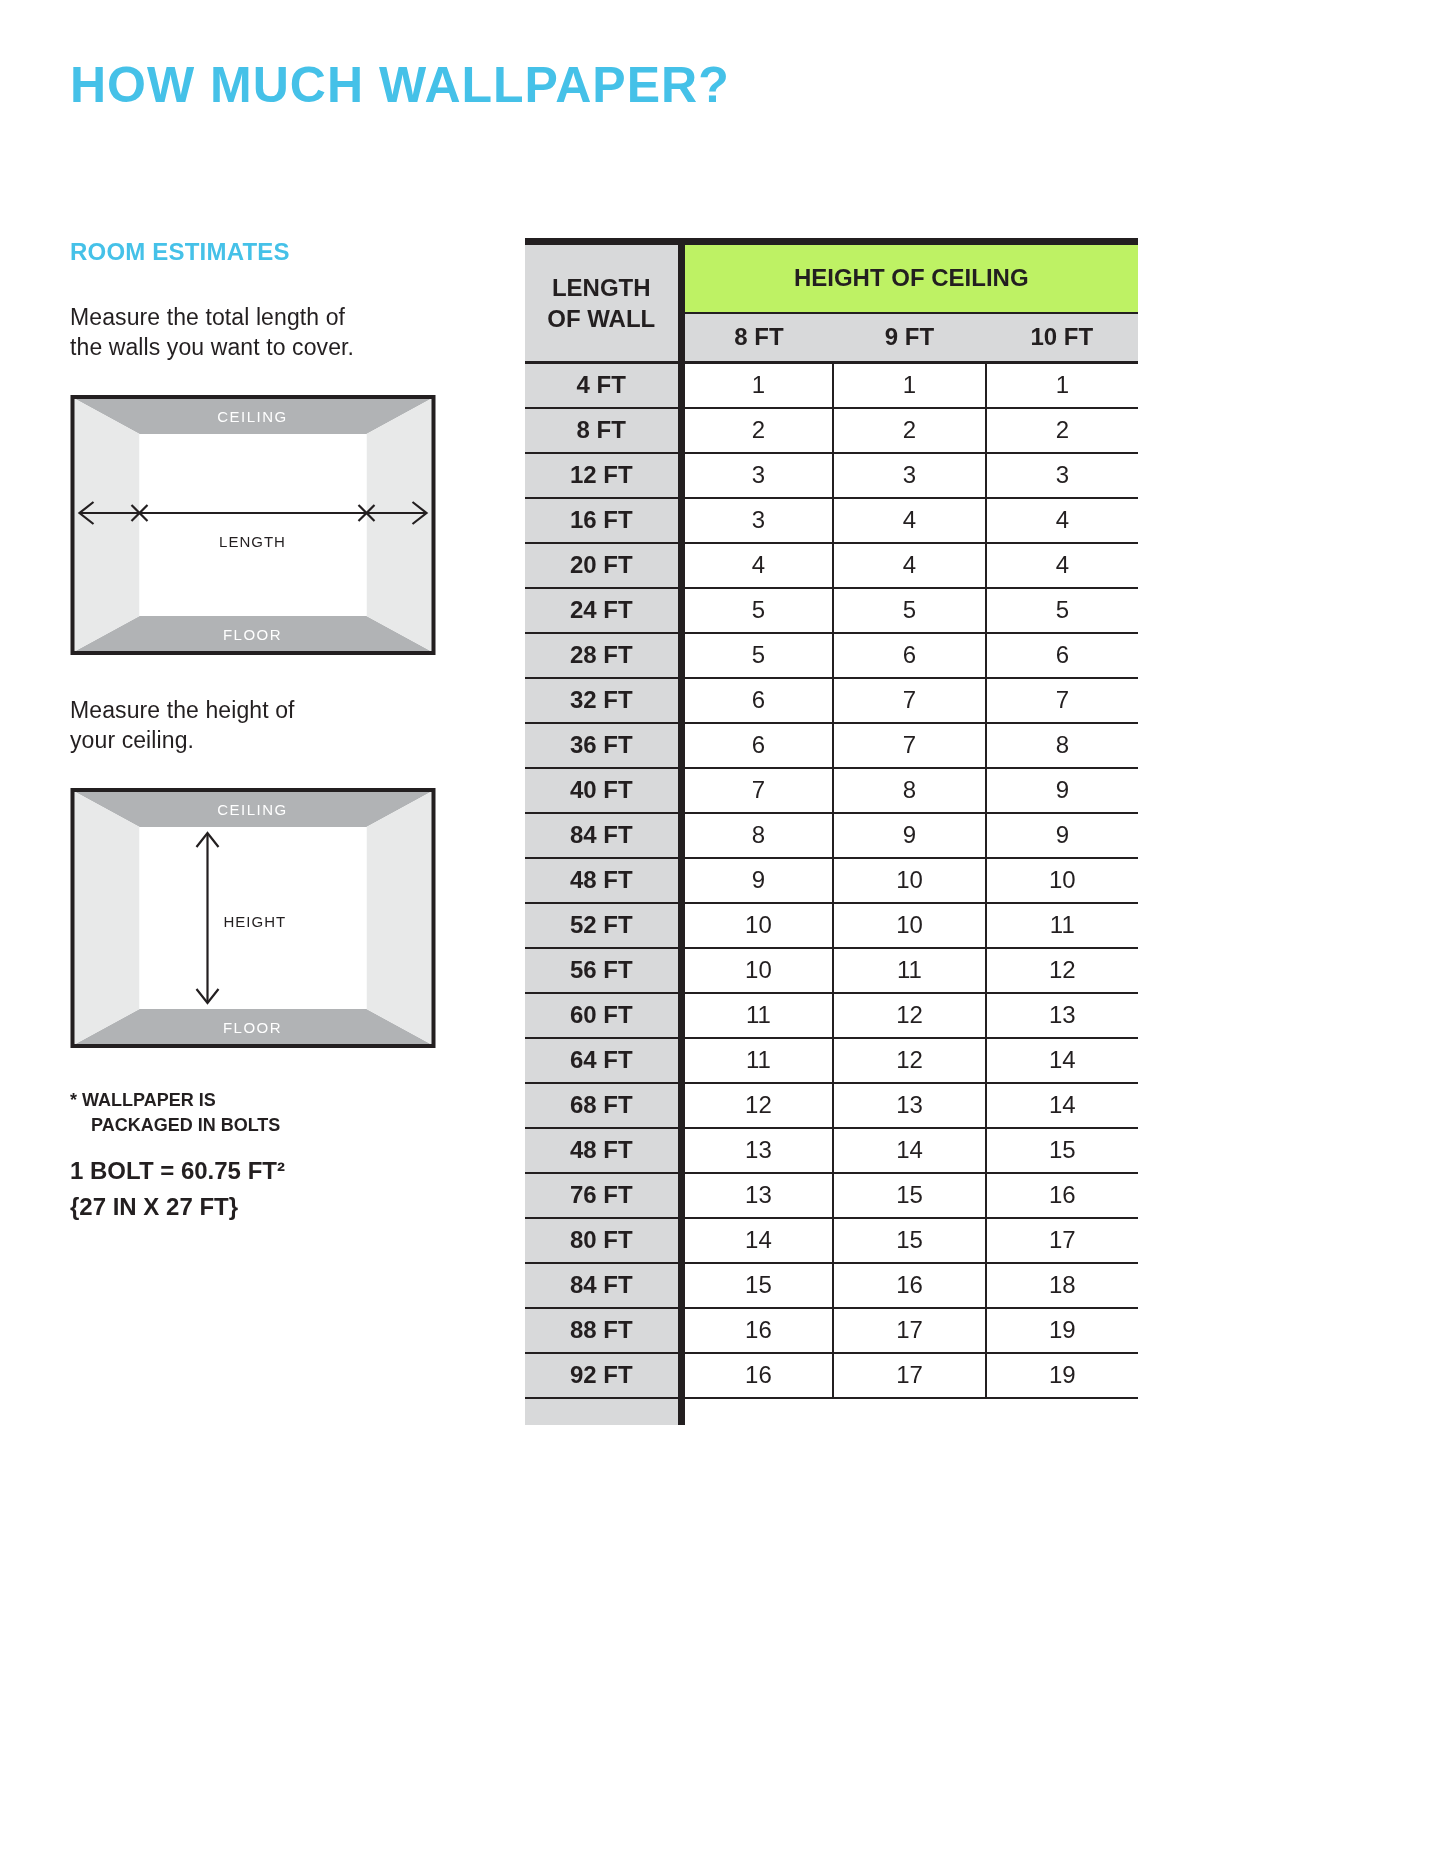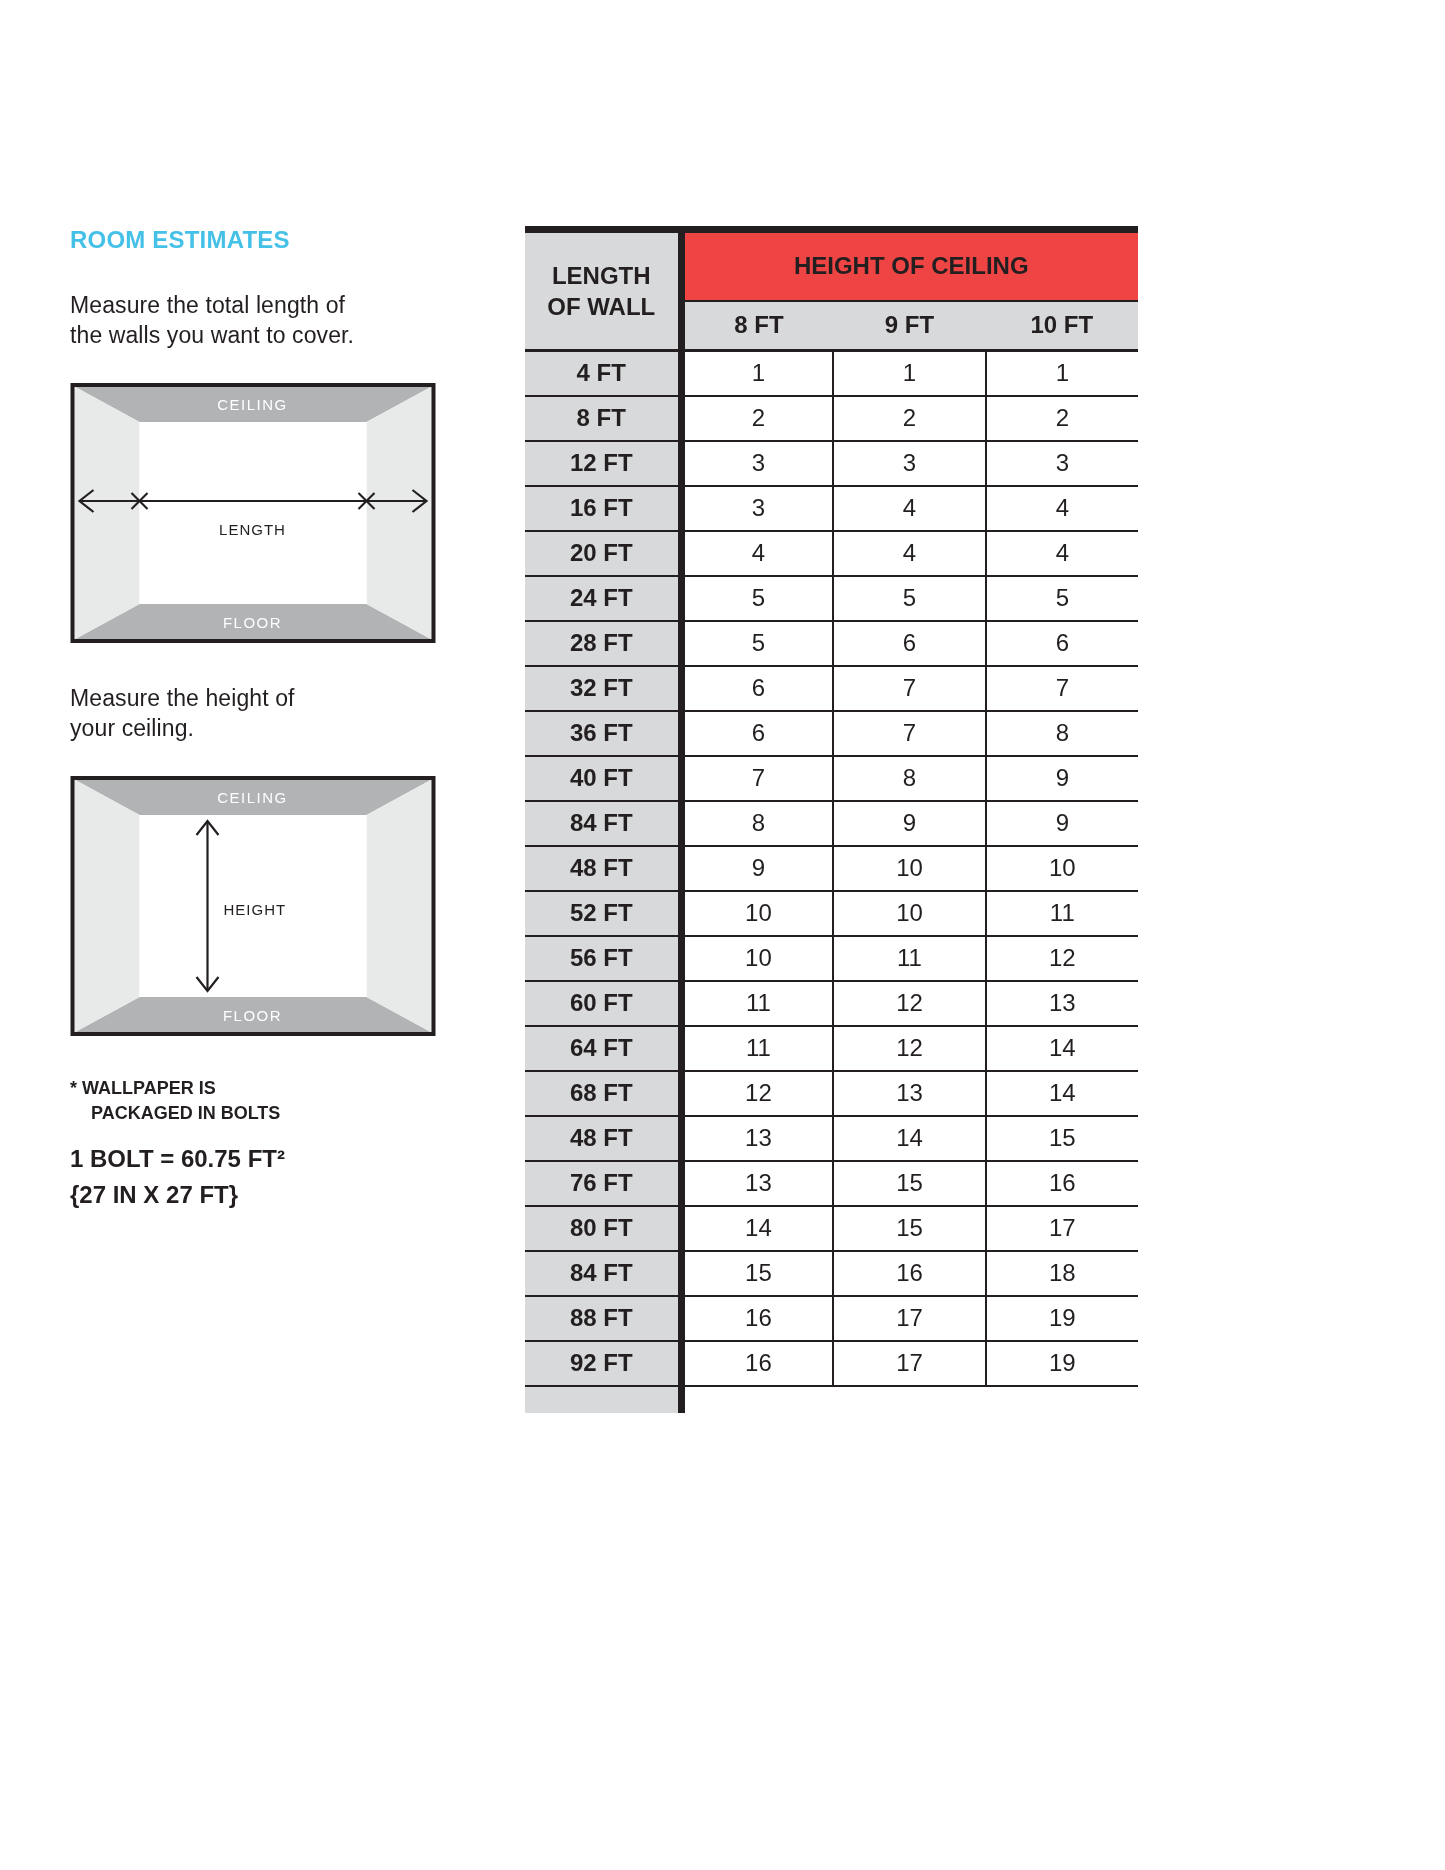--- a/index.html
+++ b/index.html
@@ -10,21 +10,21 @@
     color:var(--ink, #231f20);
   }
   .page { position:relative; width:1445px; height:1870px; overflow:hidden; background:#fff; }
 
   .title {
     position:absolute; left:70px; top:56px;
     font-size:50px; font-weight:bold; letter-spacing:1px;
     color:var(--accent, #45c1e8);
   }
 
-  .columns { position:absolute; left:70px; top:226px; display:flex; align-items:flex-start; }
+  .columns { position:absolute; left:70px; top:238px; display:flex; align-items:flex-start; }
 
   
   .left { width:366px; flex:none; }
   .section-heading {
     font-size:24px; font-weight:bold; letter-spacing:0.2px;
     color:var(--accent, #45c1e8);
   }
   .left .section-heading { margin-bottom:36px; }
   .para { font-size:23px; line-height:1.32; white-space:pre-line; letter-spacing:0.1px; }
   .para1 { margin-bottom:32px; }
@@ -65,21 +65,21 @@
   table.bolts th, table.bolts td { vertical-align:middle; }
 
   .corner {
     background:var(--cell-gray, #d8d9da);
     border-right:7px solid var(--ink, #231f20);
     border-bottom:3px solid var(--ink, #231f20);
     font-size:24px; font-weight:bold; text-align:center;
     white-space:pre-line; line-height:1.3;
   }
   .hoc {
-    height:71px; background:#ef4444;
+    height:71px; background:#bef264;
     border-bottom:2px solid var(--ink, #231f20);
     font-size:24px; font-weight:bold; text-align:center;
   }
   tr.sub th {
     height:50px; background:var(--cell-gray, #d8d9da);
     border-bottom:3px solid var(--ink, #231f20);
     font-size:24px; font-weight:bold; text-align:center;
   }
 
   tbody th.rowhead {
@@ -99,20 +99,21 @@
     border-right:7px solid var(--ink, #231f20);
     border-top:2px solid var(--ink, #231f20);
   }
   tfoot .tailpad { border-top:2px solid var(--ink, #231f20); }
 </style>
 </head>
 <body>
 
 <div class="page">
 
+  <h1 class="title">HOW MUCH WALLPAPER?</h1>
 
   <div class="columns">
 
     <div class="left">
       <h2 class="section-heading">ROOM ESTIMATES</h2>
 
       <p class="para para1">Measure the total length of
 the walls you want to cover.</p>
 
       <svg class="room" width="366" height="260" viewBox="0 0 365 260">

